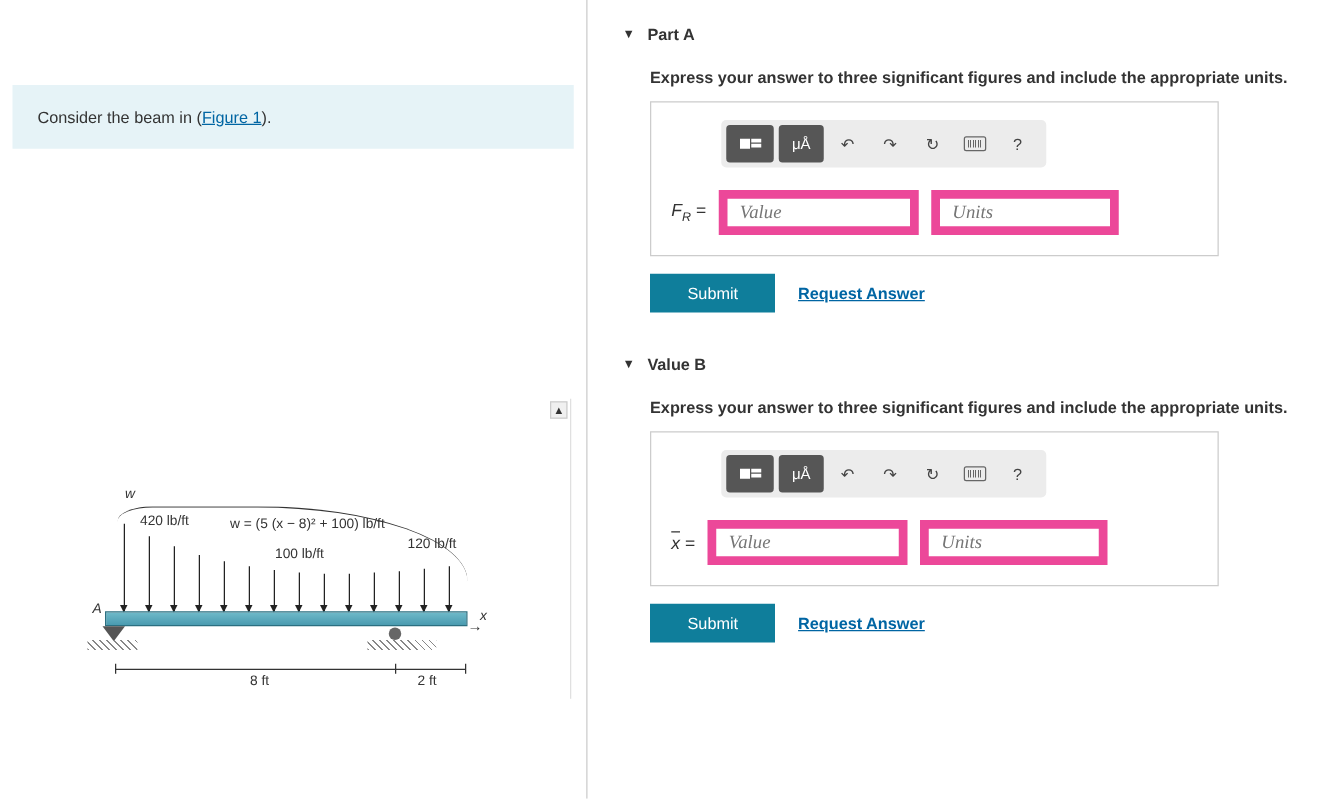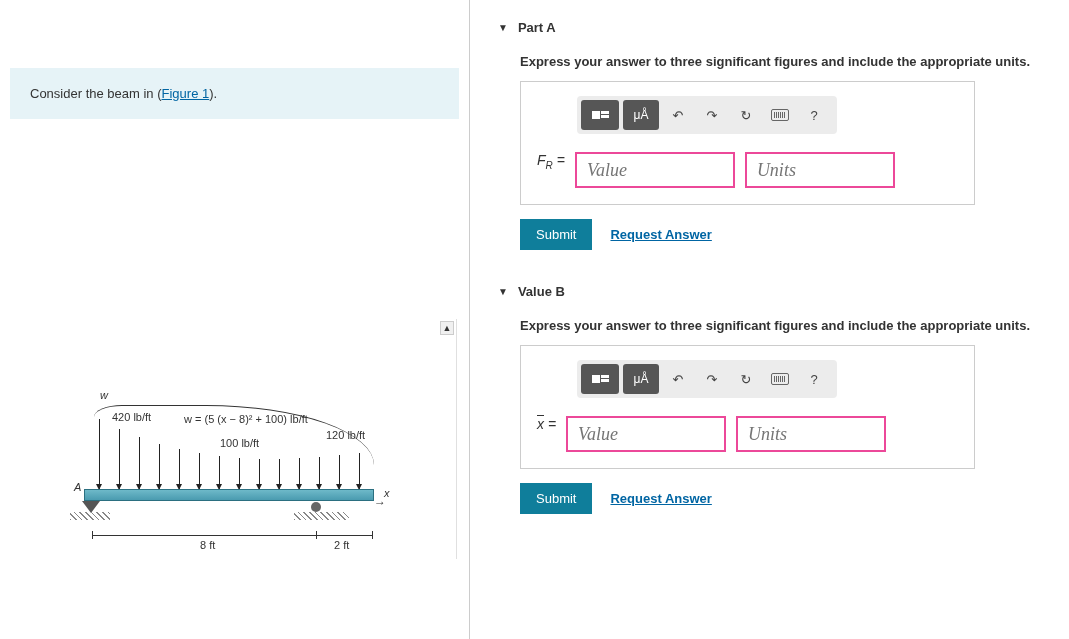--- a/index.html
+++ b/index.html
@@ -108,42 +108,42 @@
     min-width: 30px; height: 30px;
     display:flex;align-items:center;justify-content:center;
     font-size: 13px; cursor: pointer;
     color: #444;
   }
   .tbtn.templates {
     background:#565656; color:#fff; border-radius:3px; padding: 2px;
     width:38px;
   }
   .tbtn.mua { background:#565656; color:#fff; border-radius:3px; width:36px; font-size:12px;}
-  .answer-row { display:flex; gap: 10px; margin-top: 18px; }
+  .answer-row { display:flex; align-items:center; gap: 10px; margin-top: 18px; }
   .var-label { font-style: italic; font-size: 14px; }
   .var-label sub { font-size: 10px; font-style: italic; }
   .overbar { text-decoration: overline; }
   .input-box {
-    border: 2px solid #ec4899;
+    border: 7px solid #ec4899;
     height: 36px;
-    font-size: 18px;
+    font-size: 15px;
     font-style: italic;
     color: #888;
     padding: 0 10px;
     font-family: Georgia, serif;
     background:#fff;
   }
   .val-input { width: 160px; }
   .unit-input { width: 150px; }
   .action-row { display:flex; align-items:center; gap: 18px; margin-top: 4px; }
   .submit-btn {
     background: #0f7e9b;
     color: #fff;
     border: none;
-    padding: 8px 16px;
+    padding: 8px 30px;
     font-size: 13px;
     cursor: pointer;
   }
   .req-link {
     color: #0065a3; text-decoration: underline; font-weight: bold;
     font-size: 13px; cursor: pointer;
   }
   .kbd-icon {
     width:18px;height:12px;border:1px solid #666;border-radius:2px;
     display:inline-block; position:relative;

